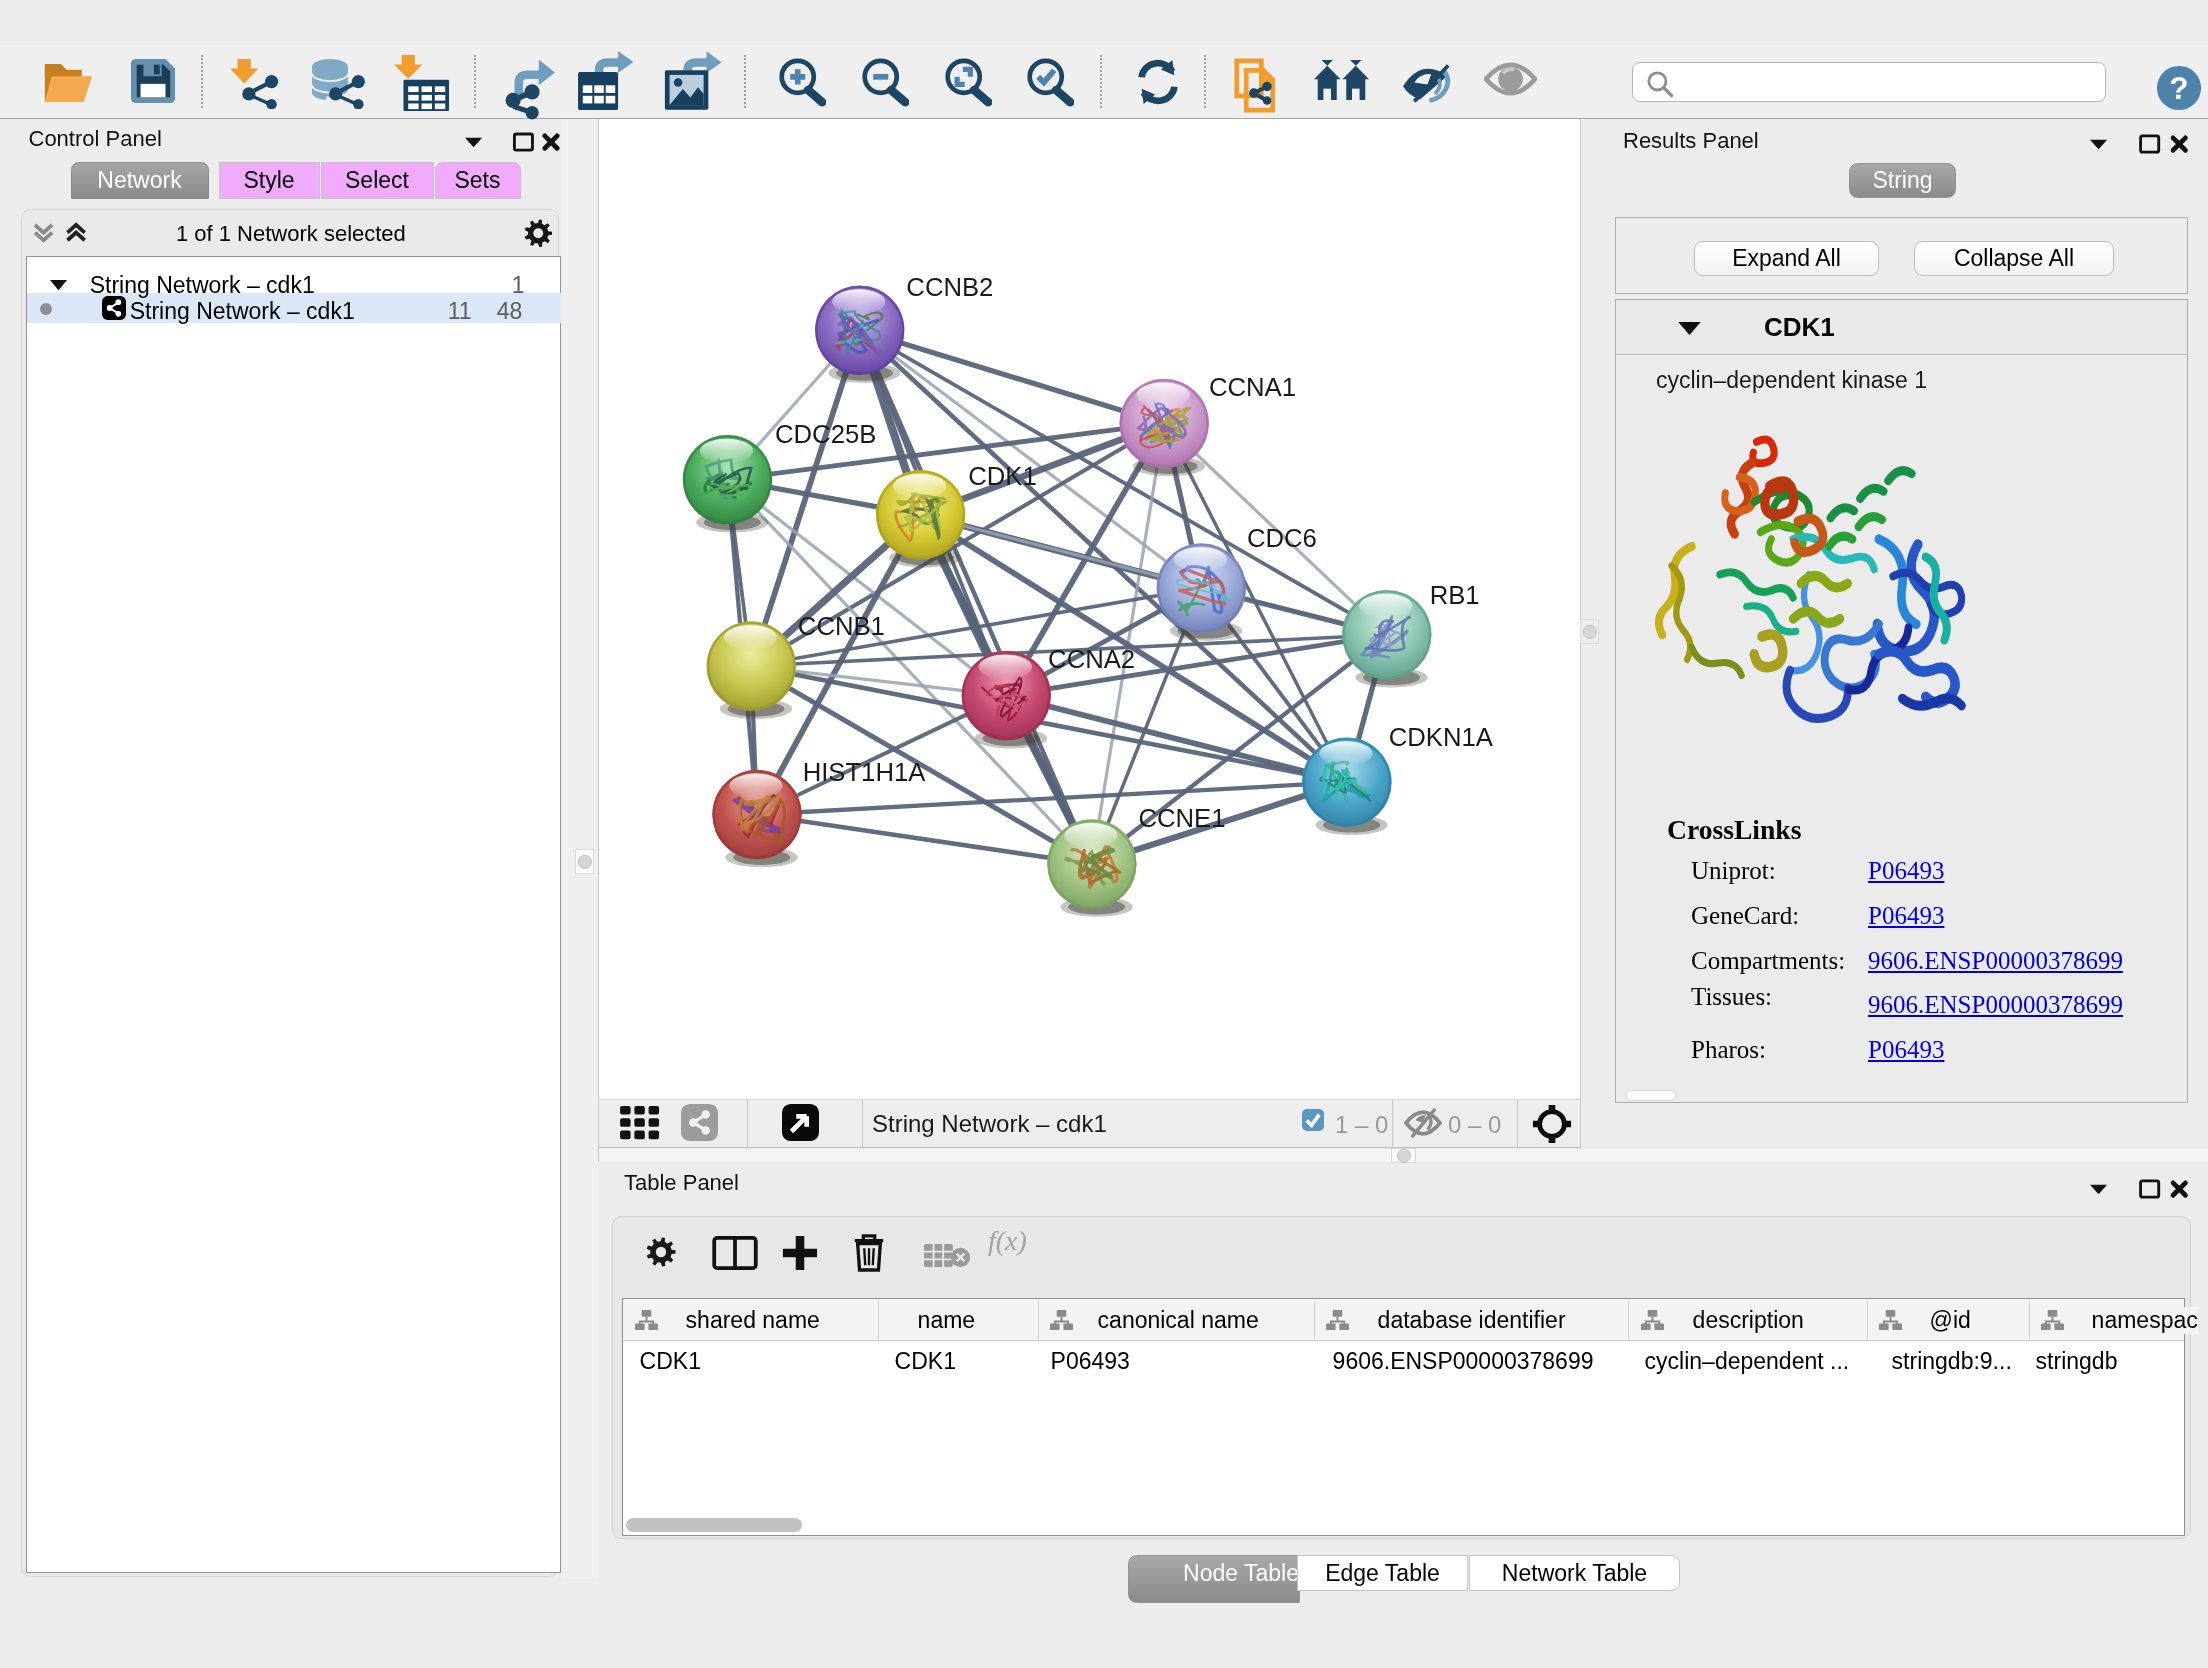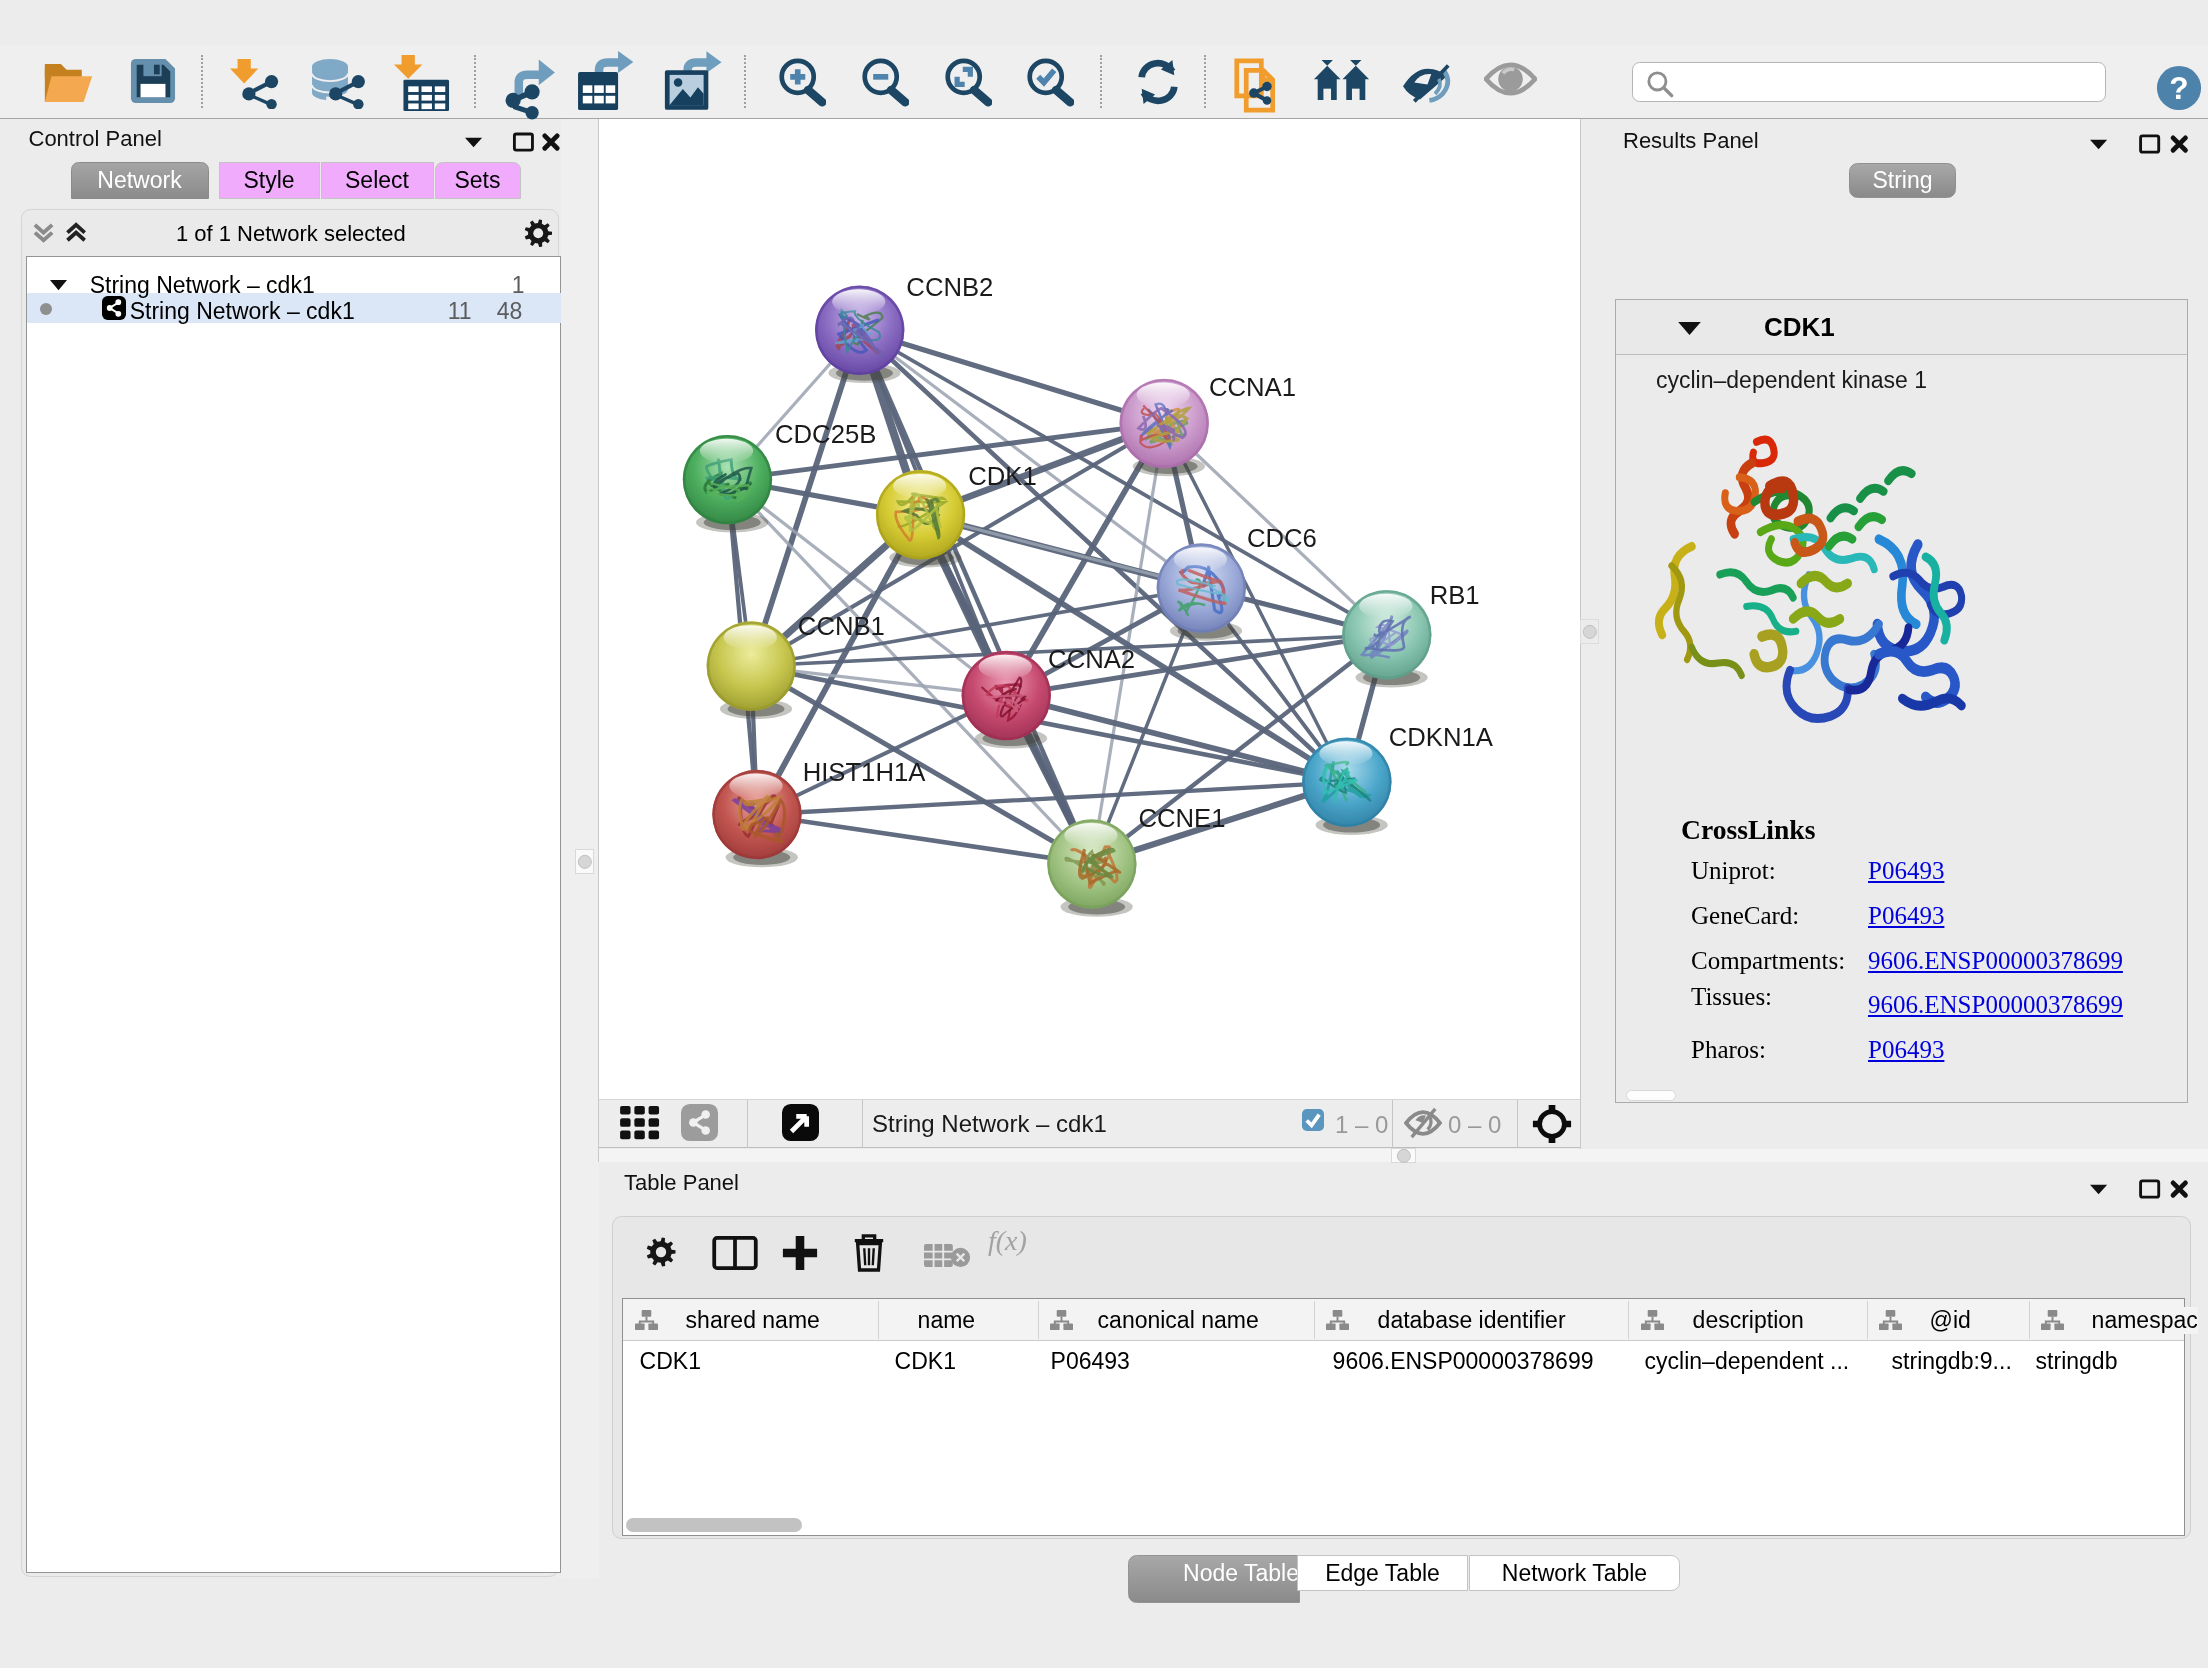--- a/index.html
+++ b/index.html
@@ -643,20 +643,24 @@
     </svg>
   </div>
   <div id="resultspanel" class="abs">
     <div class="abs phead" style="left:42px; top:8.6px;">Results Panel</div>
     <svg class="abs" style="left:509px; top:15px;" width="105" height="21" viewBox="0 0 110 22">
       <path d="M0,6 L18,6 L9,16 Z" fill="#111"></path>
       <rect x="53" y="2" width="19" height="17" fill="none" stroke="#111" stroke-width="3" rx="2"></rect>
       <path d="M87,4 L100,17 M100,4 L87,17" stroke="#111" stroke-width="5" stroke-linecap="round"></path>
     </svg>
     <div class="abs" style="left:268px; top:44px; width:107px; height:35px; background:linear-gradient(#a8a8a8,#8a8a8a); border:1px solid #909090; border-radius:8.6px; color:#fff; font-size:23px; text-align:center; line-height:33px;">String</div>
+    <div class="rbox abs" style="left:34px; top:98px; width:573px; height:77px;">
+      <div class="btn abs" style="left:78px; top:23px; width:185px; height:35px; line-height:33px;">Expand All</div>
+      <div class="btn abs" style="left:298px; top:23px; width:200px; height:35px; line-height:33px;">Collapse All</div>
+    </div>
     <div class="rbox abs" style="left:34px; top:180px; width:573px; height:804px; background:#ebebeb;">
       <div class="abs" style="left:0; top:0; width:571px; height:55px; background:#e9e9e9; border-bottom:1px solid #bdbdbd;">
         <svg class="abs" style="left:61px; top:20px;" width="25" height="16" viewBox="0 0 26 17">
             <path d="M1,2 L25,2 L13,16 Z" fill="#111"></path>
           </svg>
         <div class="abs" style="left:148px; top:12.4px; font-size:26px; font-weight:bold; color:#000;">CDK1</div>
       </div>
       <div class="abs" style="left:40px; top:67px; font-size:23px; color:#1a1a1a;">cyclin–dependent kinase 1</div>
       <svg class="abs" style="left:28.5px; top:133px;" width="382" height="354" viewBox="0 0 490 400" preserveAspectRatio="none">
         <g fill="none" stroke-linecap="round">
@@ -682,21 +686,21 @@
           <path d="M196,100 q22,-10 30,8 q8,16 -10,24 q-18,8 -24,-8" stroke="#c85818" stroke-width="11"></path>
           <path d="M238,96 q14,-18 30,-8 m8,-14 q14,-18 30,-8 m6,-12 q14,-18 30,-8" stroke="#189048" stroke-width="10"></path>
           <path d="M236,128 q14,-18 30,-8 m8,-14 q14,-18 30,-8" stroke="#28a038" stroke-width="10"></path>
           <path d="M200,170 q18,-16 32,-2 q12,12 28,2 m-70,40 q18,-16 32,-2 q12,12 28,2" stroke="#88a818" stroke-width="11"></path>
           <path d="M150,230 q22,-8 26,12 q4,18 -14,22 q-18,4 -22,-14" stroke="#a8a020" stroke-width="12"></path>
           <path d="M360,140 q18,8 12,30 q-6,20 8,34 q12,12 4,30" stroke="#18b0a0" stroke-width="10"></path>
           <path d="M300,250 q24,-10 36,8 q12,16 32,10 q20,-8 28,8 q6,14 -8,24 q-16,10 -28,-2" stroke="#2858c8" stroke-width="12"></path>
           <path d="M330,300 q20,14 42,4 q20,-10 34,4" stroke="#1838a8" stroke-width="11"></path>
         </g>
       </svg>
-      <div class="abs serif" style="left:51px; top:514px; font-size:27.6px; font-weight:bold; color:#000;margin-left:14px;">CrossLinks</div>
+      <div class="abs serif" style="left:51px; top:514px; font-size:27.6px; font-weight:bold; color:#000;">CrossLinks</div>
       <div class="abs serif" style="left:75px; top:557px; font-size:25px; color:#000;">Uniprot:</div>
       <div class="abs serif link" style="left:252px; top:557px; font-size:25px;">P06493</div>
       <div class="abs serif" style="left:75px; top:602px; font-size:25px; color:#000;">GeneCard:</div>
       <div class="abs serif link" style="left:252px; top:602px; font-size:25px;">P06493</div>
       <div class="abs serif" style="left:75px; top:647px; font-size:25px; color:#000;">Compartments:</div>
       <div class="abs serif link" style="left:252px; top:647px; font-size:25px;">9606.ENSP00000378699</div>
       <div class="abs serif" style="left:75px; top:683px; font-size:25px; color:#000;">Tissues:</div>
       <div class="abs serif link" style="left:252px; top:691px; font-size:25px;">9606.ENSP00000378699</div>
       <div class="abs serif" style="left:75px; top:736px; font-size:25px; color:#000;">Pharos:</div>
       <div class="abs serif link" style="left:252px; top:736px; font-size:25px;">P06493</div>

